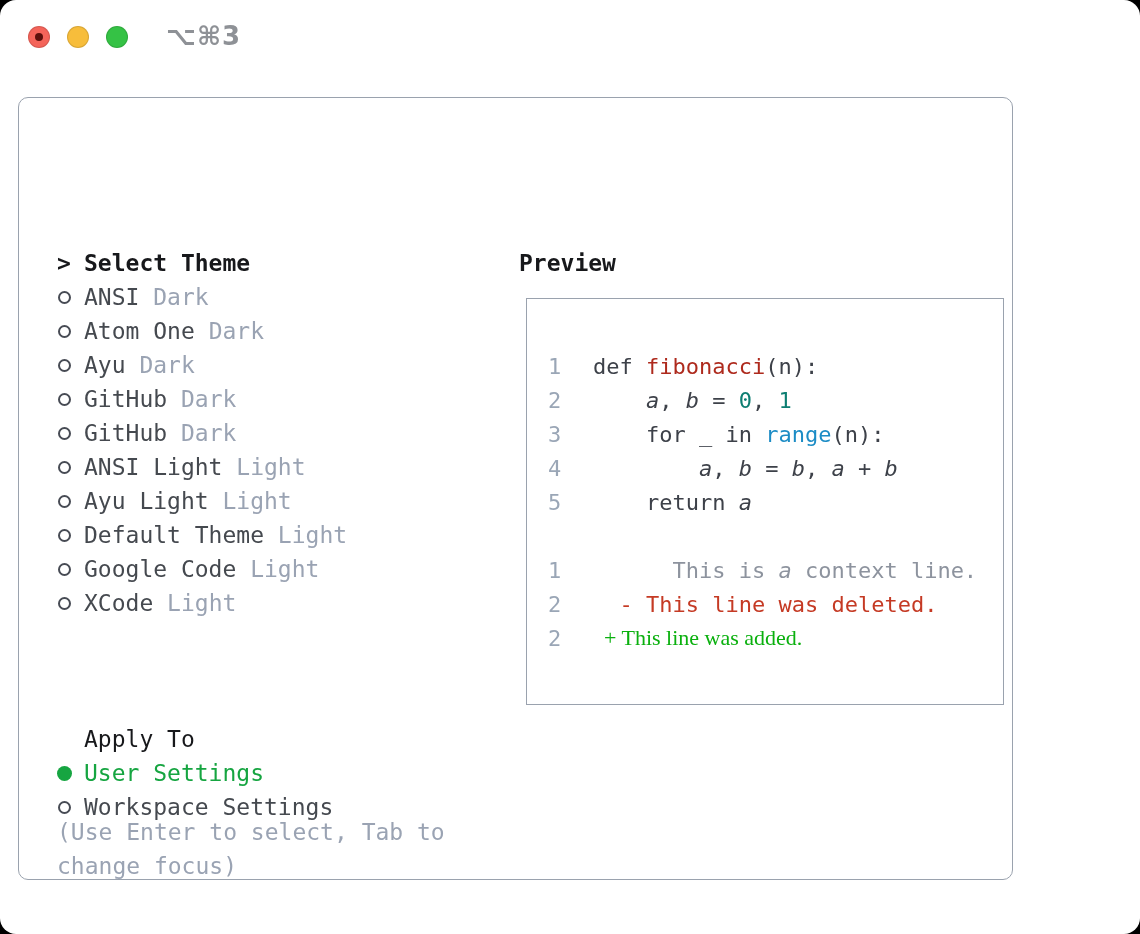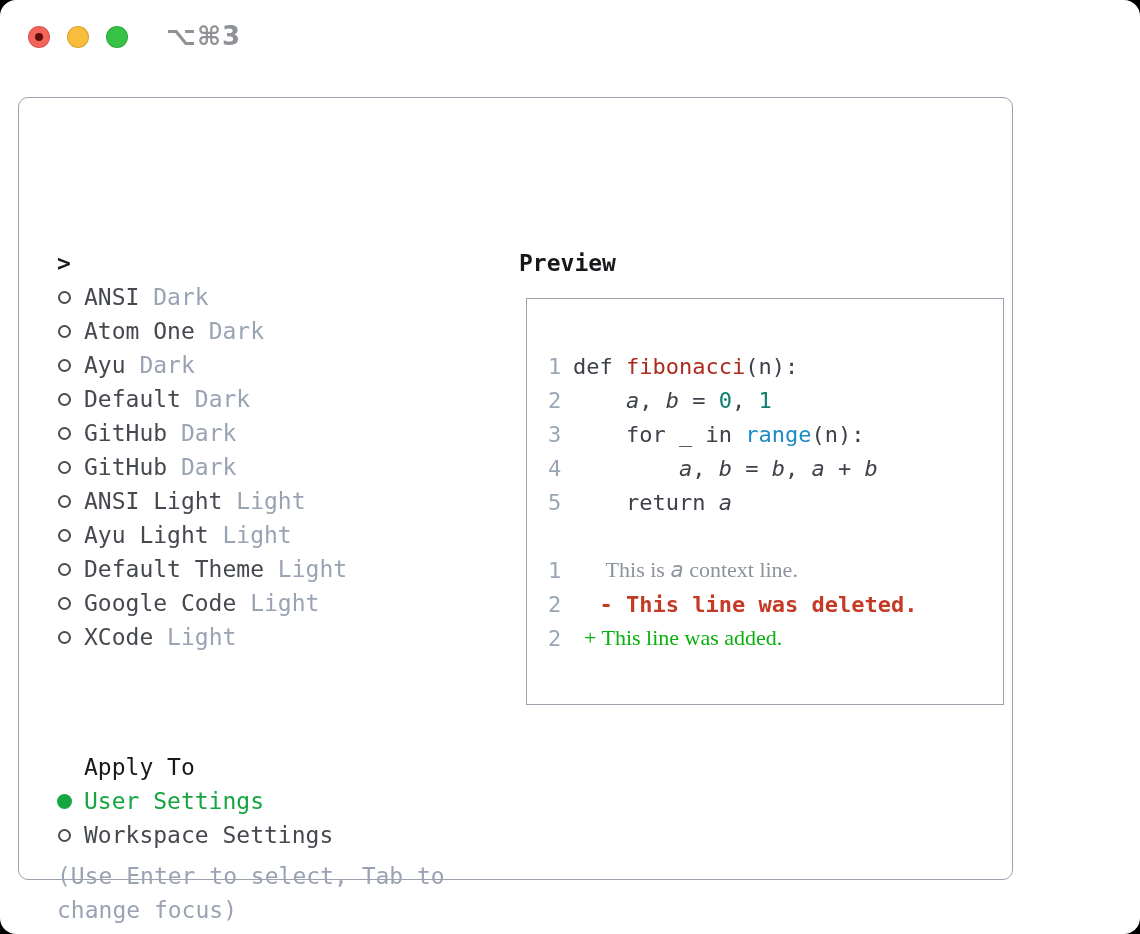--- a/index.html
+++ b/index.html
@@ -45,39 +45,39 @@
   .row{display:flex;align-items:center;height:34px;font-size:23px;white-space:pre;}
   .marker{width:27px;display:flex;align-items:center;}
   .ring{width:13px;height:13px;border:2px solid #474b54;border-radius:50%;margin-left:1px;}
   .dot{width:15px;height:15px;background:var(--green);border-radius:50%;}
   .cursor{font-weight:700;color:var(--header-text);}
   .hdr{font-weight:700;color:var(--header-text);}
   .theme-list{position:absolute;left:38px;top:148px;}
   .item-name{color:var(--item-text);margin-top:8px;}
   .item-name.selected{color:var(--green);}
   .variant{color:var(--muted);}
-  .apply-block{position:absolute;left:38px;top:652px;}
+  .apply-block{position:absolute;left:38px;top:624px;}
   .apply-label{color:var(--header-text);}
-  .help{position:absolute;left:38px;top:761px;width:440px;font-size:23px;line-height:34px;color:var(--muted);}
+  .help{position:absolute;left:38px;top:717px;width:440px;font-size:23px;line-height:34px;color:var(--muted);}
 
   
   .preview-label-row{position:absolute;left:500px;top:148px;height:34px;display:flex;align-items:center;font-size:23px;font-weight:700;color:var(--header-text);text-align:center;}
   .preview-box{position:absolute;left:507px;top:200px;width:478px;height:407px;border:1.5px solid var(--border);background:var(--window-bg);}
   .preview-lines{position:absolute;left:21px;top:50px;right:8px;}
   .pline{display:flex;height:34px;align-items:center;font-size:22px;white-space:pre;}
   .lineno{width:14px;color:var(--lineno);flex:none;}
-  .codetext{margin-left:11px;white-space:pre;}
+  .codetext{margin-left:31px;white-space:pre;}
   .tok-plain{color:var(--code-plain);}
   .tok-var{color:var(--code-plain);font-style:italic;}
   .tok-fnred{color:var(--code-fnred);}
   .tok-num{color:var(--code-num);}
   .tok-fnblue{color:var(--code-fnblue);}
-  .tok-ctx{color:var(--diff-ctx);font-family:Liberation Serif, serif;}
+  .tok-ctx{color:var(--diff-ctx);}
   .tok-ctx-var{color:var(--diff-ctx);font-style:italic;}
-  .tok-del{color:var(--diff-del);font-weight:bold;}
+  .tok-del{color:var(--diff-del);}
   .tok-add{color:var(--diff-add);font-family:Liberation Serif, serif;}
 </style>
 </head>
 <body>
 
 <div class="window">
 
   <div class="titlebar">
     <div class="lights">
       <div class="light red"></div>
@@ -85,26 +85,26 @@
       <div class="light green"></div>
     </div>
     <div class="win-title">⌥⌘3</div>
   </div>
 
   <div class="panel">
 
     <div class="theme-list">
       <div class="row">
         <span class="marker"><span class="cursor">&gt;</span></span>
+        <span class="hdr">Select Theme</span>
       </div>
       <div id="theme-rows">
           <div class="row"><span class="marker"><span class="ring"></span></span><span><span class="item-name">ANSI</span><span class="variant"> Dark</span></span></div>
           <div class="row"><span class="marker"><span class="ring"></span></span><span><span class="item-name">Atom One</span><span class="variant"> Dark</span></span></div>
           <div class="row"><span class="marker"><span class="ring"></span></span><span><span class="item-name">Ayu</span><span class="variant"> Dark</span></span></div>
-          <div class="row"><span class="marker"><span class="ring"></span></span><span><span class="item-name">Default</span><span class="variant"> Dark</span></span></div>
           <div class="row"><span class="marker"><span class="ring"></span></span><span><span class="item-name">GitHub</span><span class="variant"> Dark</span></span></div>
           <div class="row"><span class="marker"><span class="ring"></span></span><span><span class="item-name">GitHub</span><span class="variant"> Dark</span></span></div>
           <div class="row"><span class="marker"><span class="ring"></span></span><span><span class="item-name">ANSI Light</span><span class="variant"> Light</span></span></div>
           <div class="row"><span class="marker"><span class="ring"></span></span><span><span class="item-name">Ayu Light</span><span class="variant"> Light</span></span></div>
           <div class="row"><span class="marker"><span class="ring"></span></span><span><span class="item-name">Default Theme</span><span class="variant"> Light</span></span></div>
           <div class="row"><span class="marker"><span class="ring"></span></span><span><span class="item-name">Google Code</span><span class="variant"> Light</span></span></div>
           <div class="row"><span class="marker"><span class="ring"></span></span><span><span class="item-name">XCode</span><span class="variant"> Light</span></span></div>
         </div>
     </div>
 

